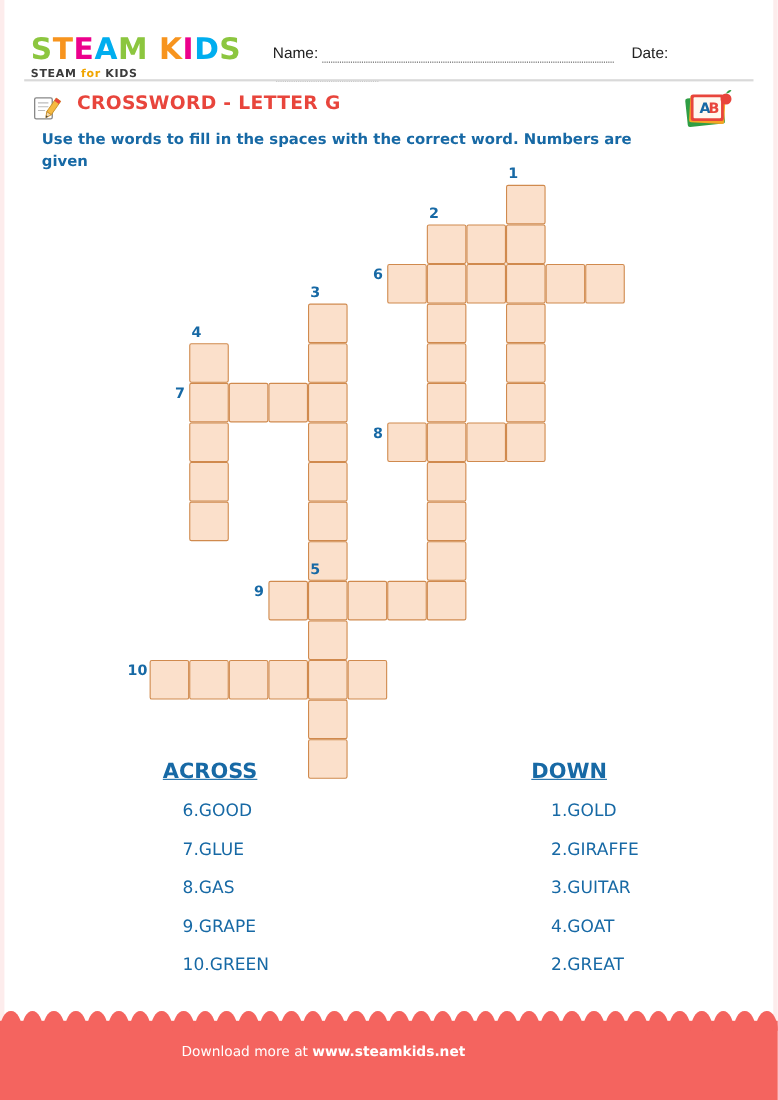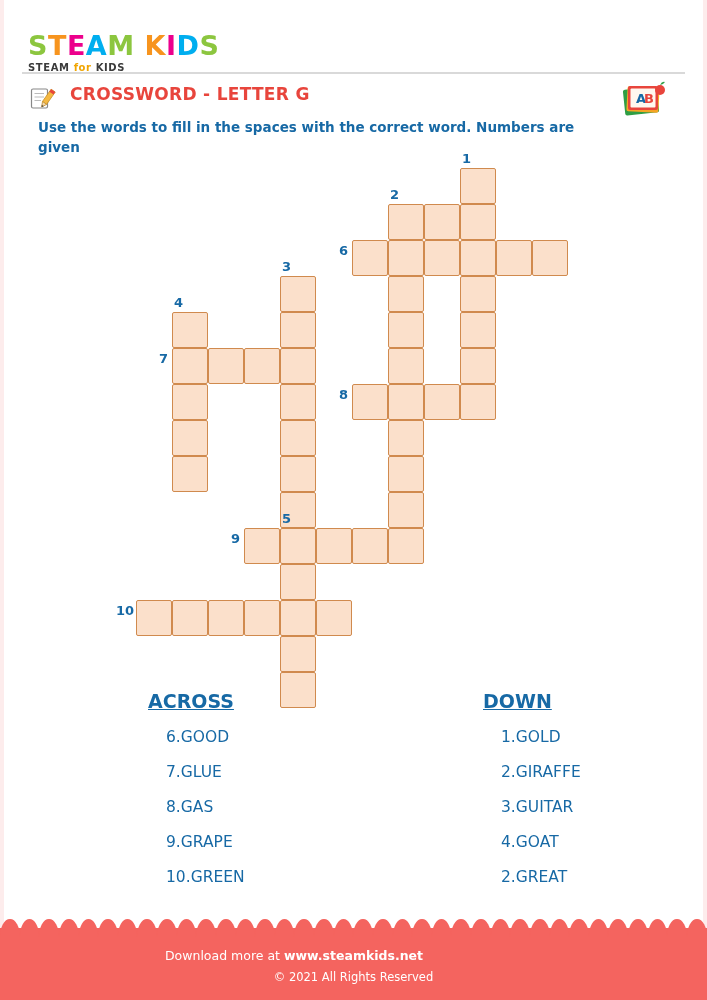--- a/index.html
+++ b/index.html
@@ -232,20 +232,26 @@
 
   <div class="side-bar-left"></div>
   <div class="side-bar-right"></div>
 
   <div class="header">
     <div class="logo">
       <div class="logo-main" id="brand-name"><span style="color: rgb(140, 198, 63);">S</span><span style="color: rgb(247, 148, 30);">T</span><span style="color: rgb(236, 0, 140);">E</span><span style="color: rgb(0, 174, 239);">A</span><span style="color: rgb(140, 198, 63);">M</span><span style="color: rgb(255, 255, 255);">&nbsp;</span><span style="color: rgb(247, 148, 30);">K</span><span style="color: rgb(236, 0, 140);">I</span><span style="color: rgb(0, 174, 239);">D</span><span style="color: rgb(140, 198, 63);">S</span></div>
       <div class="logo-sub">
         <span>STEAM </span><span class="sub-for">for</span><span> KIDS</span>
       </div>
+    </div>
+    <div class="name-date">
+      <span class="nd-label">Name:</span>
+      <span class="dots dots-name"></span>
+      <span class="nd-label date-label">Date:</span>
+      <span class="dots dots-date"></span>
     </div>
   </div>
   <div class="hr-top"></div>
 
   <div class="title-row">
     <svg class="title-icon" viewBox="0 0 26 26">
       <rect x="1.5" y="3" width="16" height="19" rx="1.5" fill="#ffffff" stroke="#888" stroke-width="1.2"></rect>
       <line x1="4.5" y1="7.5" x2="14" y2="7.5" stroke="#bbb" stroke-width="1"></line>
       <line x1="4.5" y1="11" x2="14" y2="11" stroke="#bbb" stroke-width="1"></line>
       <line x1="4.5" y1="14.5" x2="11" y2="14.5" stroke="#bbb" stroke-width="1"></line>
@@ -391,16 +397,15 @@
         <div class="scallop"></div>
         <div class="scallop"></div>
         <div class="scallop"></div>
         <div class="scallop"></div>
         <div class="scallop"></div>
         <div class="scallop"></div>
       </div>
     <div class="footer-line1">
       <span>Download more at </span><span class="site">www.steamkids.net</span>
     </div>
-    <div class="footer-line2">© 2021 All Rights Reserved</div>
   </div>
 
 </div>
 
 </body></html>

